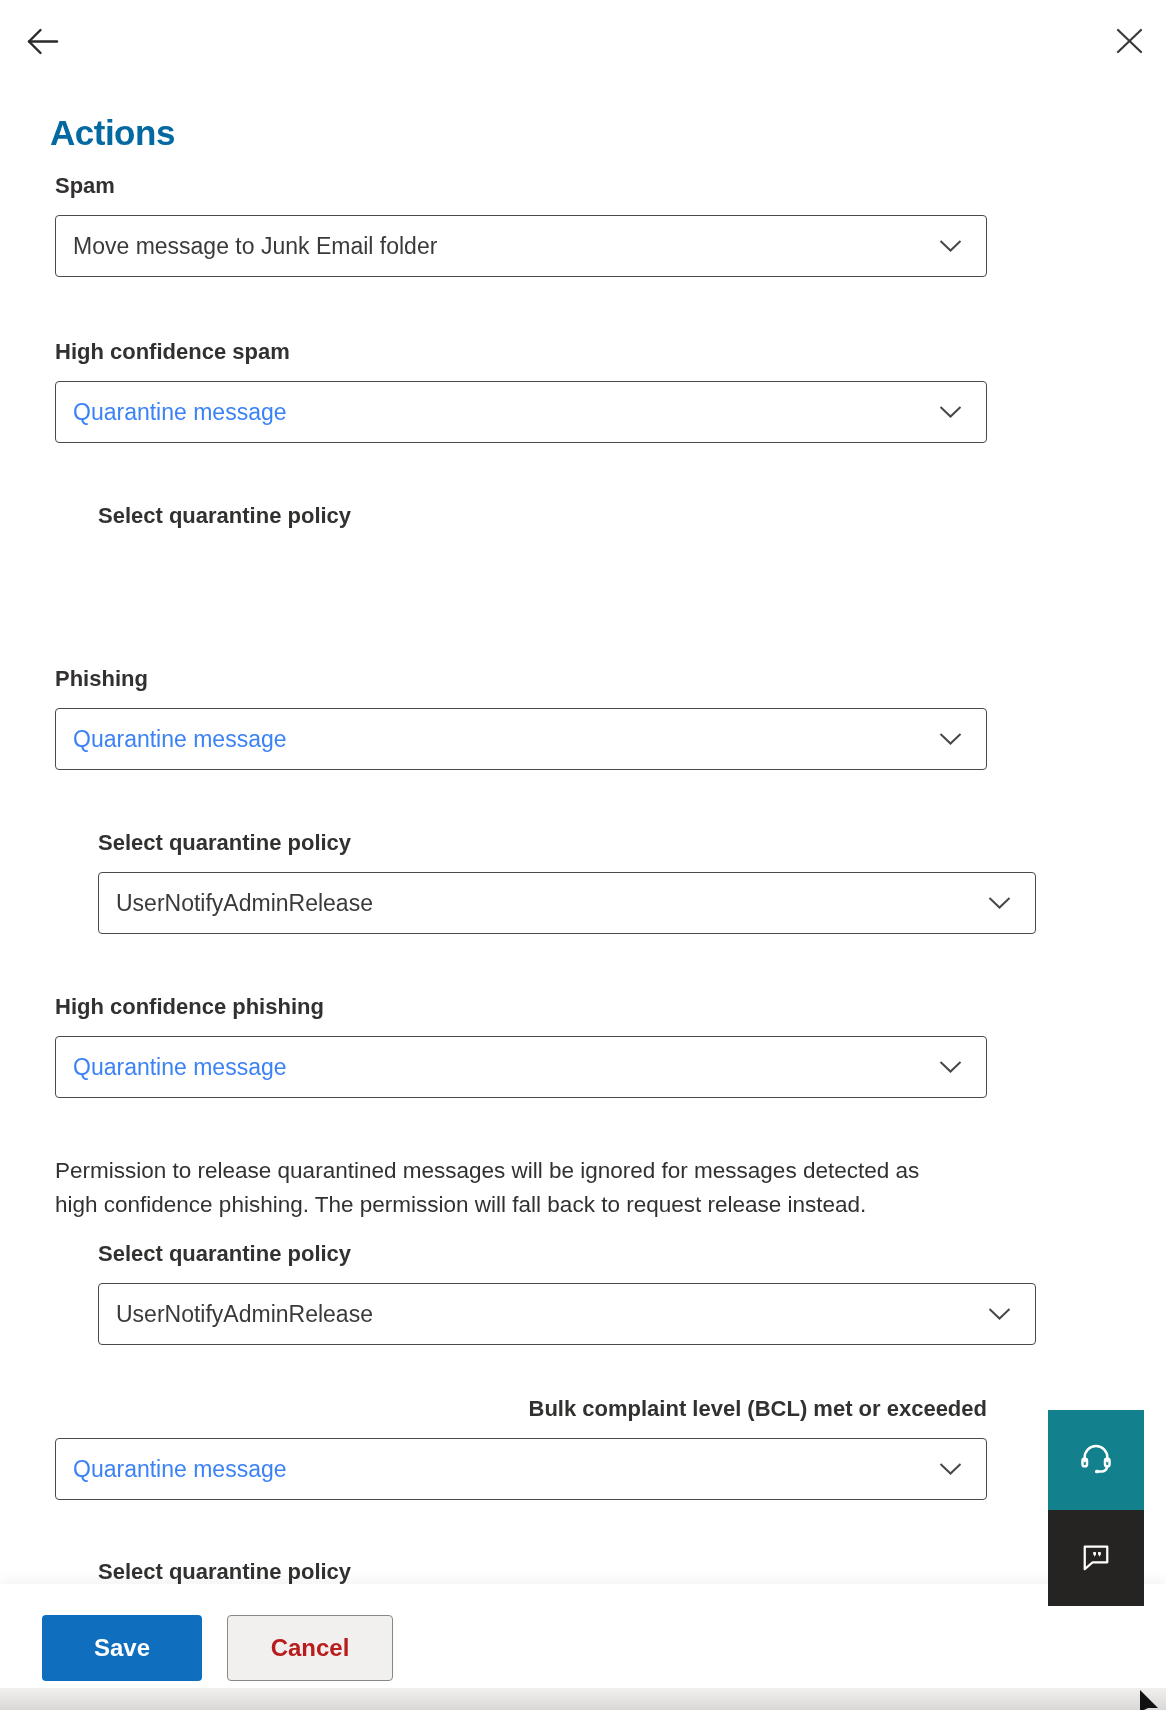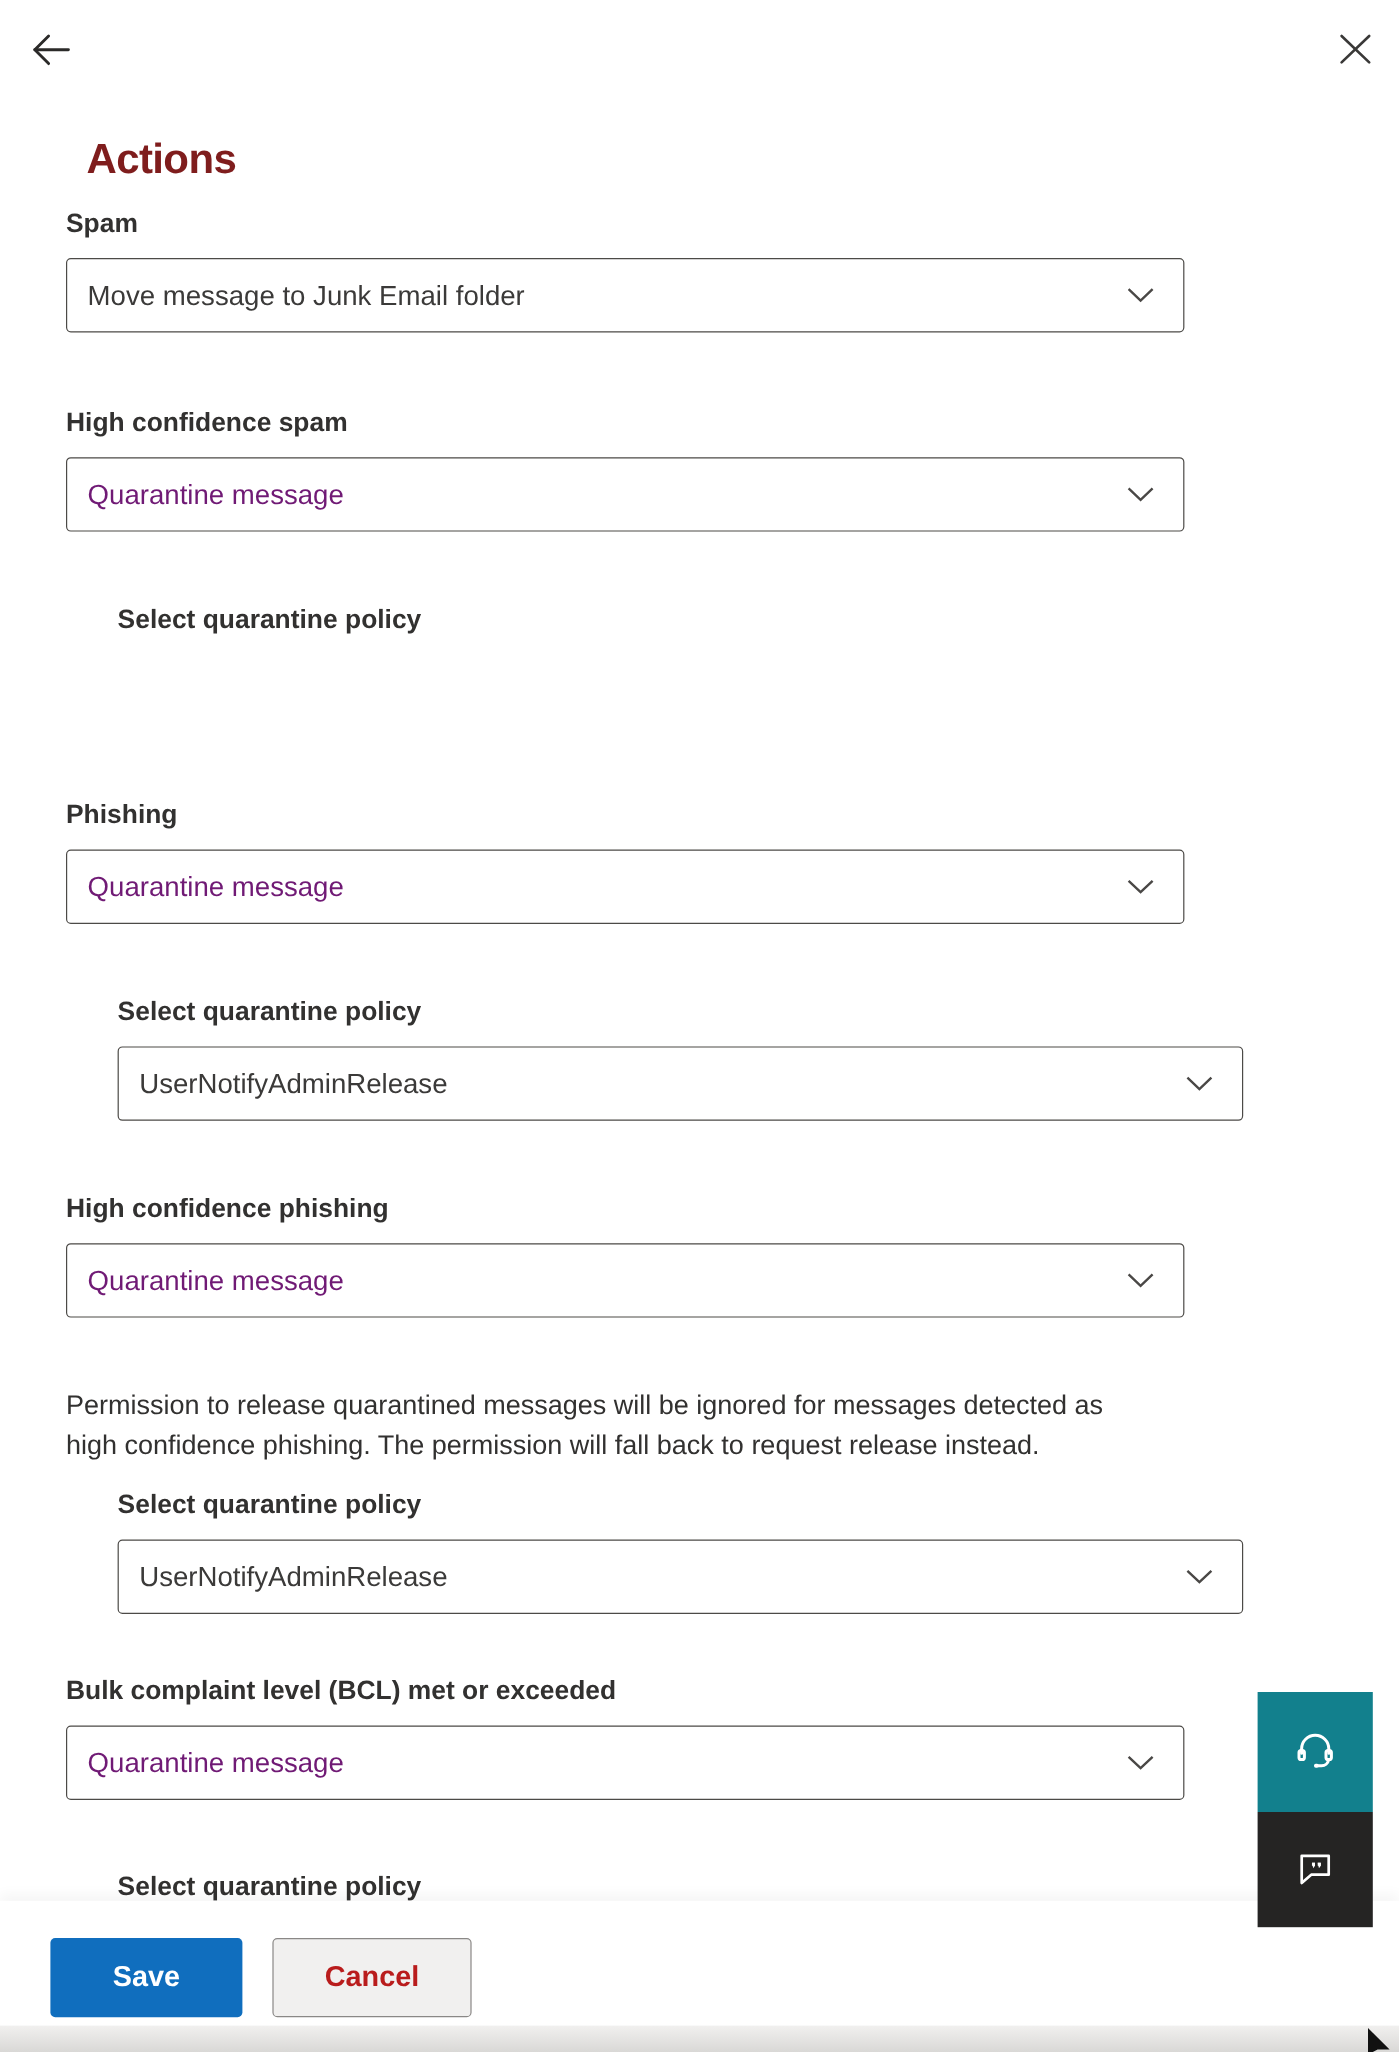--- a/index.html
+++ b/index.html
@@ -6,40 +6,40 @@
   body{
     width:1166px;height:1710px;position:relative;overflow:hidden;
     background:#ffffff;
     font-family:"Liberation Sans","DejaVu Sans",sans-serif;
     -webkit-font-smoothing:antialiased;
   }
   
   .icon-btn{position:absolute;background:none;border:none;padding:0;cursor:pointer;line-height:0;}
   
   .panel-title{
-    position:absolute;left:72px;top:90px;
-    font-size:35px;font-weight:700;color:#7f1d1d;letter-spacing:-0.5px;
+    position:absolute;left:50px;top:90px;
+    font-size:35px;font-weight:700;color:#0369a1;letter-spacing:-0.5px;
   }
   
   .group{position:absolute;}
   .group.main{left:55px;width:932px;}
   .group.indent{left:98px;width:938px;}
   .field-label{
     font-size:22px;font-weight:600;color:#323130;line-height:27px;
     white-space:nowrap;
   }
   .dropdown{
     position:relative;margin-top:16px;height:62px;box-sizing:border-box;
     border:1.5px solid #4c4a47;border-radius:4px;background:#fff;
     display:flex;align-items:center;padding:0 56px 0 17px;cursor:pointer;
   }
   .dropdown .value{
     font-size:23px;color:#3b3a39;white-space:nowrap;overflow:hidden;
   }
-  .dropdown .value.muted{color:#701a75;}
+  .dropdown .value.muted{color:#3b82f6;}
   .dropdown .chev{
     position:absolute;right:24px;top:50%;transform:translateY(-50%);line-height:0;
   }
   
   .note{position:absolute;left:55px;top:1154px;width:1020px;}
   .note div{font-size:22.5px;color:#323130;line-height:34px;white-space:nowrap;}
   
   .footer{
     position:absolute;left:0;top:1584px;width:1166px;height:126px;
     background:#ffffff;box-shadow:0 -6px 10px rgba(0,0,0,0.04);z-index:4;
@@ -162,21 +162,21 @@
   <div class="dropdown">
     <span class="value">UserNotifyAdminRelease</span>
     <span class="chev">
       <svg width="23" height="13" viewBox="0 0 23 13" fill="none" stroke="#4a4846" stroke-width="2">
           <path d="M1.5 1.5 11.5 11 21.5 1.5"></path>
         </svg>
     </span>
   </div>
 </div>
 
-<div class="group main" style="top:1395px;">
+<div class="group main" style="top:1395px;text-align:right;">
   <div class="field-label">Bulk complaint level (BCL) met or exceeded</div>
   <div class="dropdown">
     <span class="value muted">Quarantine message</span>
     <span class="chev">
       <svg width="23" height="13" viewBox="0 0 23 13" fill="none" stroke="#4a4846" stroke-width="2">
           <path d="M1.5 1.5 11.5 11 21.5 1.5"></path>
         </svg>
     </span>
   </div>
 </div>

